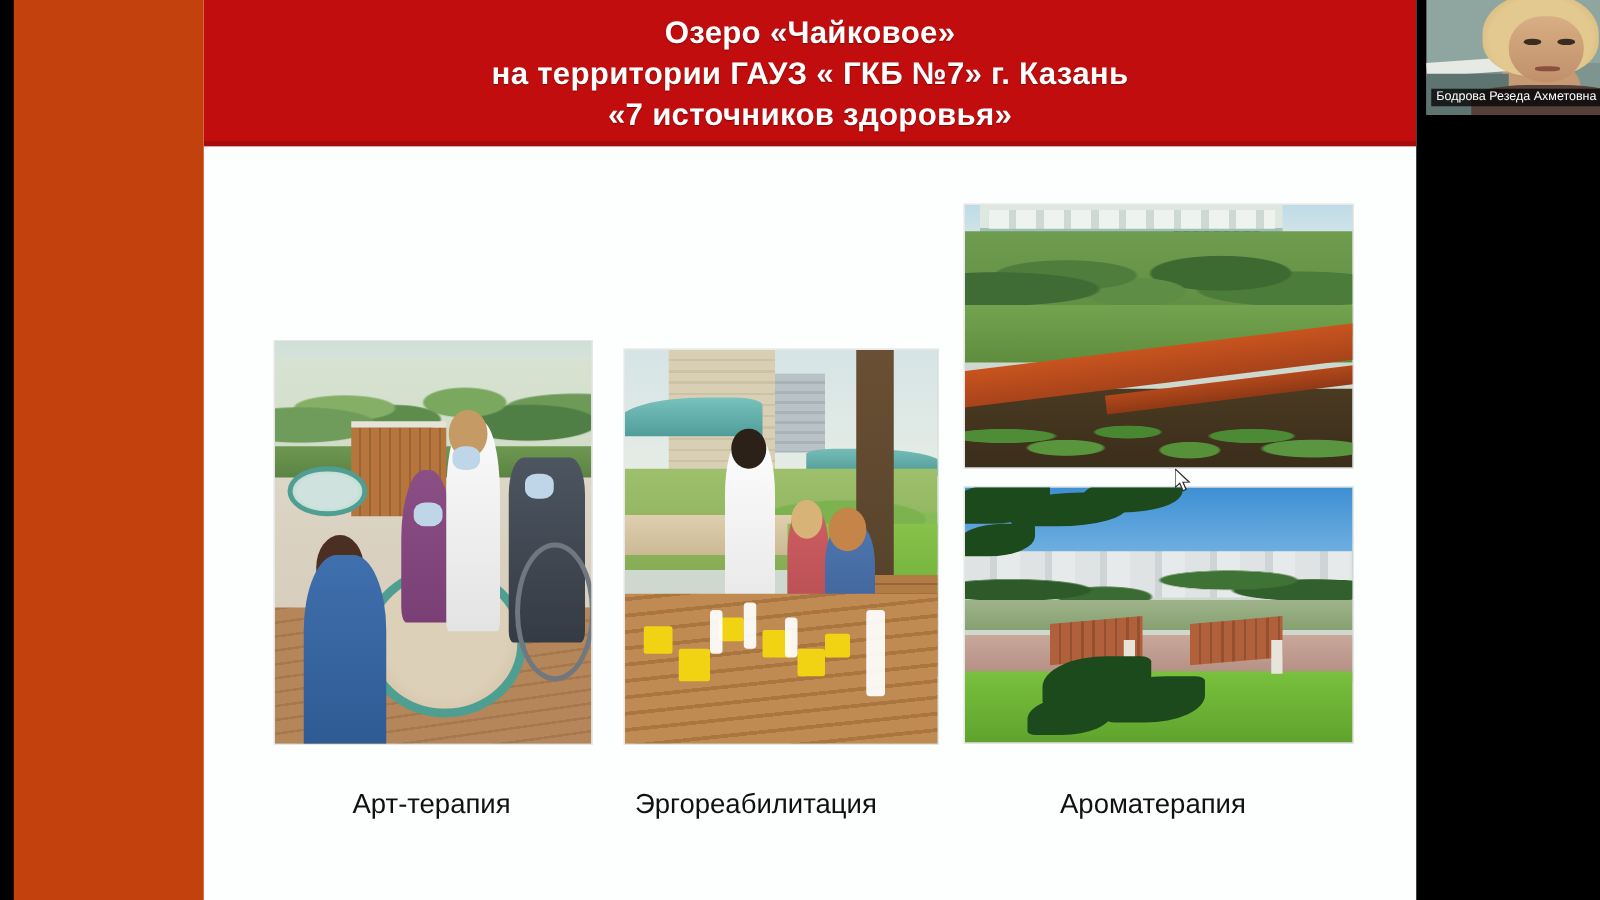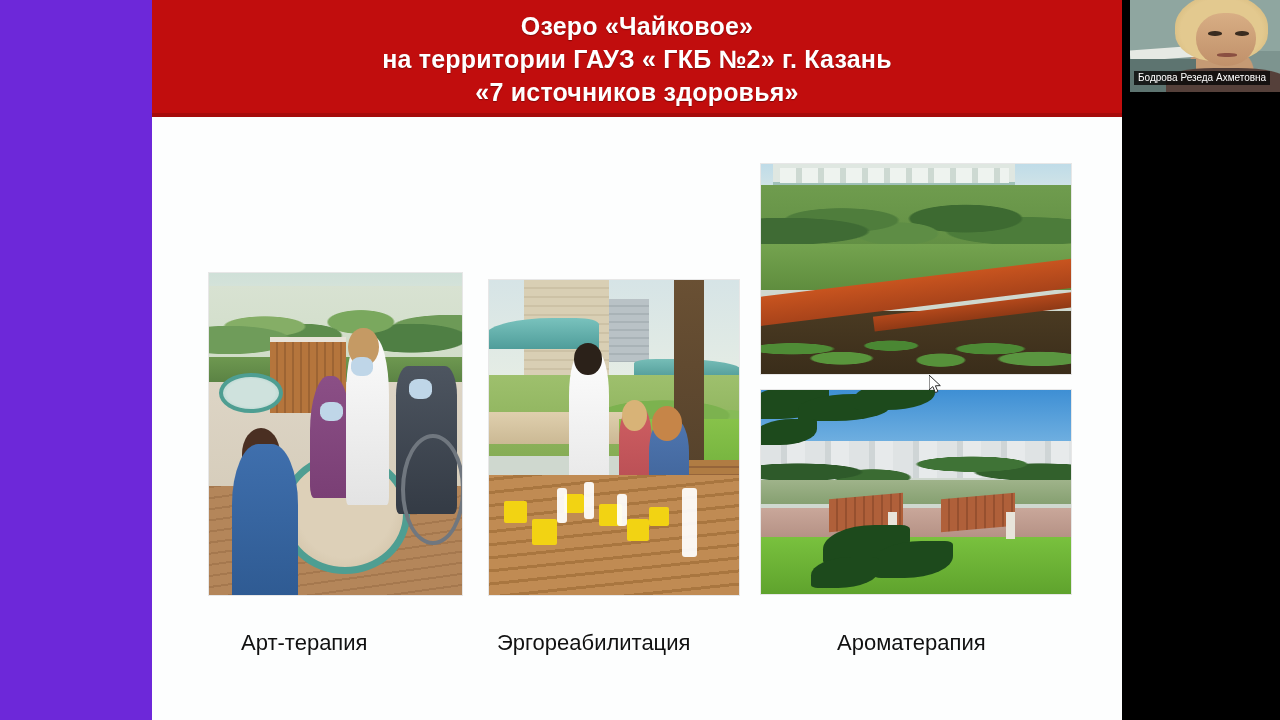--- a/index.html
+++ b/index.html
@@ -12,21 +12,22 @@
     width: 1280px;
     height: 720px;
     overflow: hidden;
     font-family: "Liberation Sans", sans-serif;
   }
 
   #screen {
     position: relative;
     width: 1024px;
     height: 720px;
-    background: #6d28d9;
+    background: #c2410c;
+    margin-left: 11px;
   }
 
   
   #slide {
     position: absolute;
     left: 152px;
     top: 0px;
     width: 970px;
     height: 720px;
     background: #fdfefe;
@@ -263,21 +264,21 @@
   .lg-leaf      { position:absolute; background:#1d4a1c; border-radius: 60% 10% 60% 10%; }
 
   
   .caption {
     position: absolute;
     color: #111111;
     font-size: 22px;
     line-height: 26px;
     white-space: nowrap;
   }
-  #caption-art   { left: 89px;  top: 630px; }
+  #caption-art   { left: 119px;  top: 630px; }
   #caption-ergo  { left: 345px;  top: 630px; }
   #caption-aroma { left: 685px;  top: 630px; }
 
   
   #attribution {
     position: absolute;
     left: 740px;
     top: 684px;
     width: 230px;
     height: 36px;
@@ -353,21 +354,21 @@
 </style>
 </head>
 <body>
 
 <div id="screen">
 
   <div id="slide">
 
     <div id="title-banner">
       <div class="title-line">Озеро «Чайковое»</div>
-      <div class="title-line">на территории  ГАУЗ « ГКБ №2» г. Казань</div>
+      <div class="title-line">на территории  ГАУЗ « ГКБ №7» г. Казань</div>
       <div class="title-line">«7 источников здоровья»</div>
     </div>
     <div id="title-banner-underline"></div>
 
     <div class="photo" id="photo-art">
       <div class="photo-inner">
         <div class="art-sky"></div>
         <div class="art-trees"></div>
         <div class="art-ground"></div>
         <div class="art-hedge"></div>

